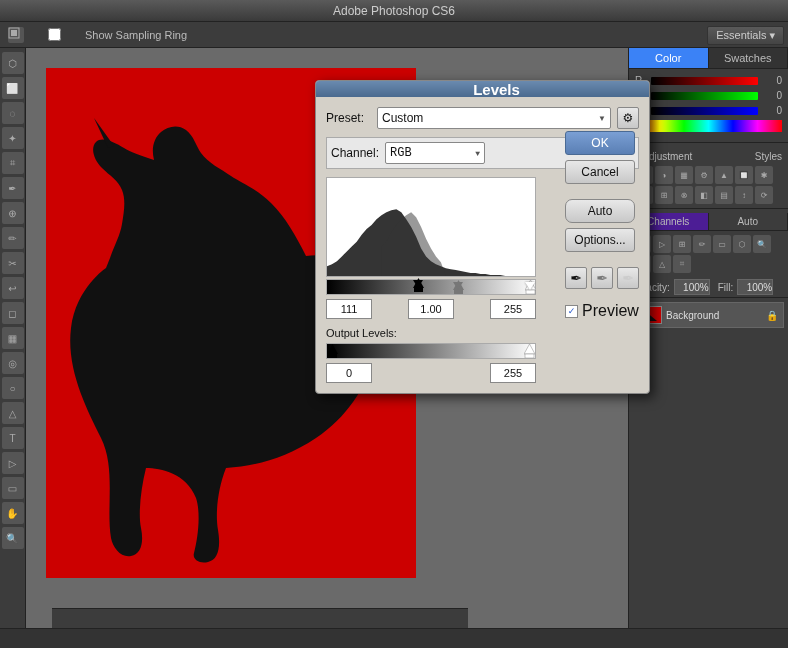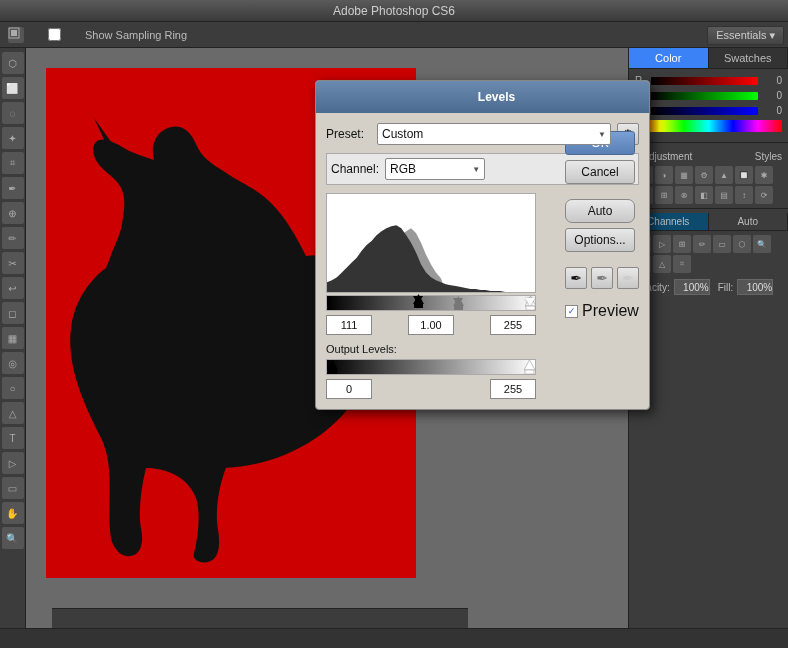--- a/index.html
+++ b/index.html
@@ -253,21 +253,21 @@
       flex: 1;
       padding: 3px 4px;
       font-size: 10px;
       color: #bbb;
       text-align: center;
       cursor: pointer;
       border-right: 1px solid #222;
     }
 
     .ch-tab.active {
-      background: #0c4a6e;
+      background: #4c1d95;
     }
 
     .channels-tools {
       display: flex;
       flex-wrap: wrap;
       gap: 2px;
       padding: 0 4px;
     }
 
     
@@ -331,26 +331,26 @@
       background: #d4d0c8;
       border: 1px solid #888;
       box-shadow: 4px 4px 12px rgba(0,0,0,0.6);
       border-radius: 4px;
       overflow: hidden;
       z-index: 100;
     }
 
     #dialog-title-bar {
       background: linear-gradient(to bottom, #6a8aaf, #4a6a8f);
-      height: 32px;
+      height: 16px;
       display: flex;
       align-items: center;
       justify-content: center;
       color: #fff;
-      font-size: 12px;
+      font-size: 15px;
       font-weight: bold;
       padding-left: 28px;
     }
 
     #dialog-body {
       padding: 10px;
       color: #111;
     }
 
     #preset-row {
@@ -806,20 +806,32 @@
       </div>
     </div>
 
     <div class="opacity-row">
       <span>Opacity:</span>
       <input class="small-input" type="text" value="100%" style="">
       <span style="margin-left:4px;">Fill:</span>
       <input class="small-input" type="text" value="100%" style="">
     </div>
 
+    <div id="layers-section">
+      <div class="layer-row">
+        <div class="layer-thumb">
+          <svg width="24" height="18" viewBox="0 0 24 18">
+              <rect width="24" height="18" fill="#cc0000"></rect>
+              <path d="M6 4 L18 14 L6 14 Z" fill="#111"></path>
+            </svg>
+        </div>
+        <span class="layer-name">Background</span>
+        <span class="layer-lock">🔒</span>
+      </div>
+    </div>
 
   </div>
 </div>
 
 <div id="levels-dialog">
   <div id="dialog-title-bar">
     <span>Levels</span>
   </div>
 
   <div id="dialog-body">
@@ -849,21 +861,21 @@
           <span>Custom</span>
           <span class="select-arrow">▼</span>
         </div>
       </div>
       <div class="gear-btn">⚙</div>
     </div>
 
     <div id="channel-row">
       <span class="dialog-label">Channel:</span>
       <div class="channel-select-wrapper">
-        <div style="display:flex; align-items:flex-end; position:relative;">
+        <div style="display:flex; align-items:flex-end; position:relative;font-family:Liberation Mono, monospace;">
           <div class="preset-select" style="width:100px;">
             <span>RGB</span>
             <span class="select-arrow">▼</span>
           </div>
         </div>
       </div>
     </div>
 
     <div id="histogram-section">
 

